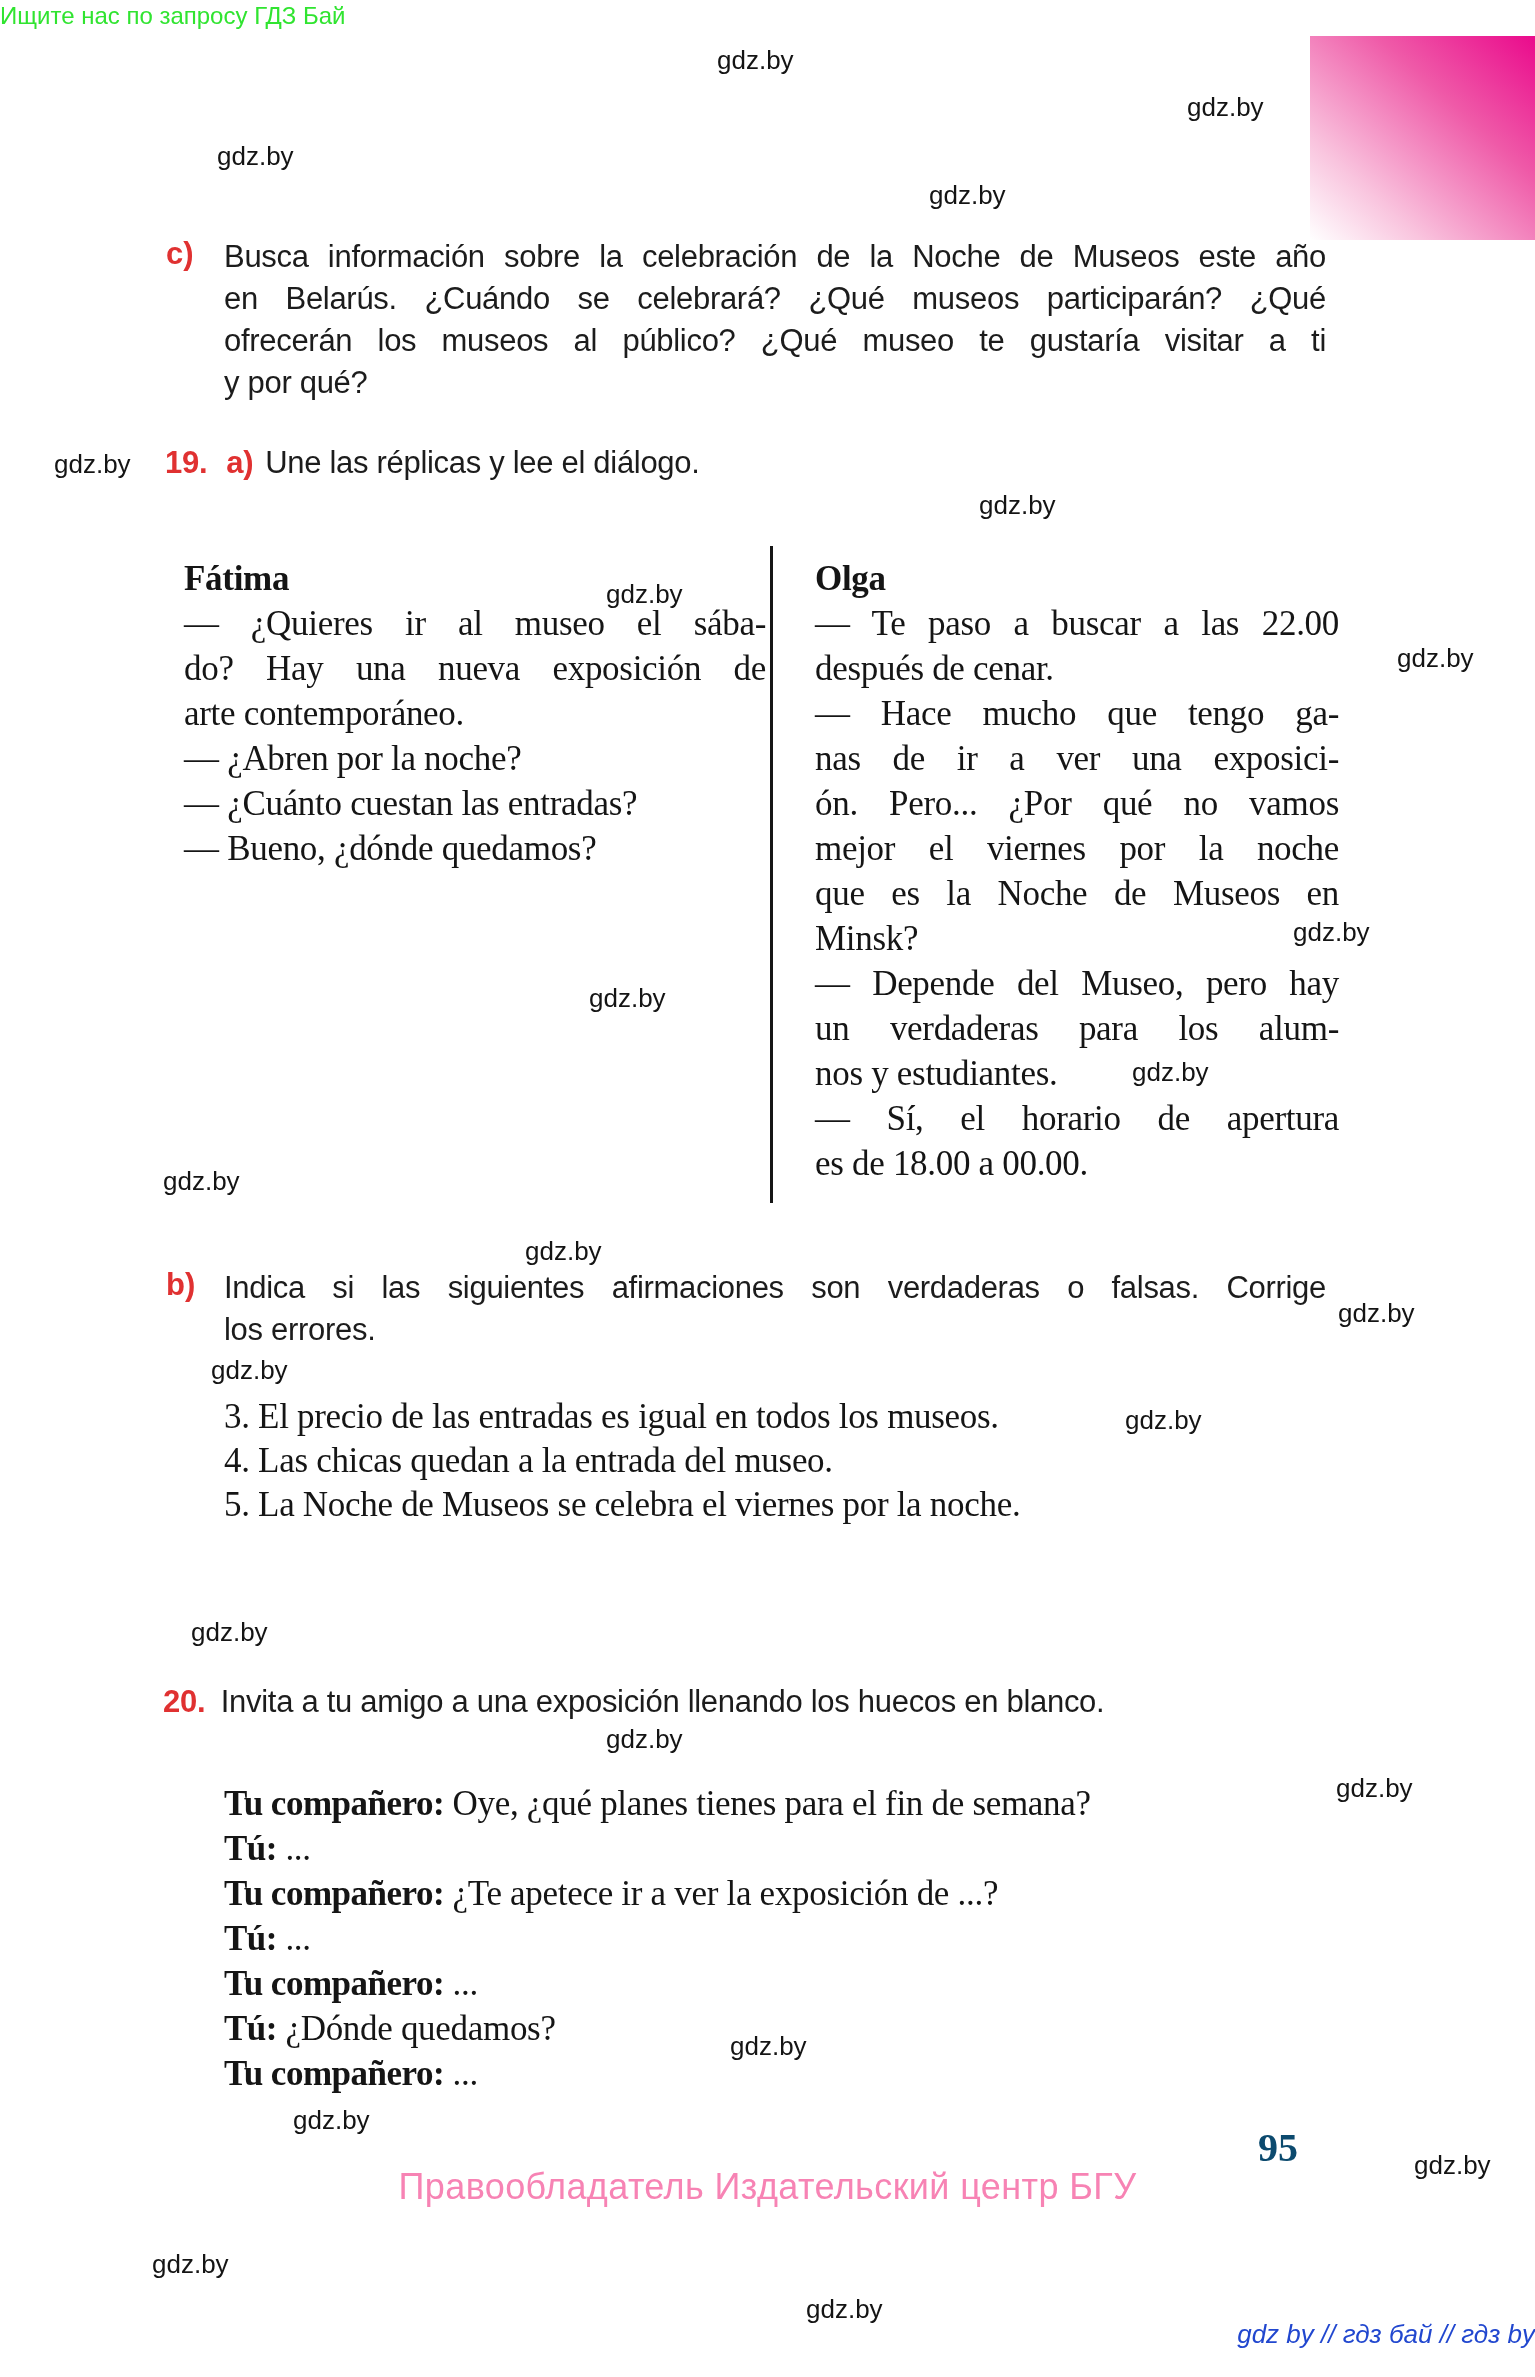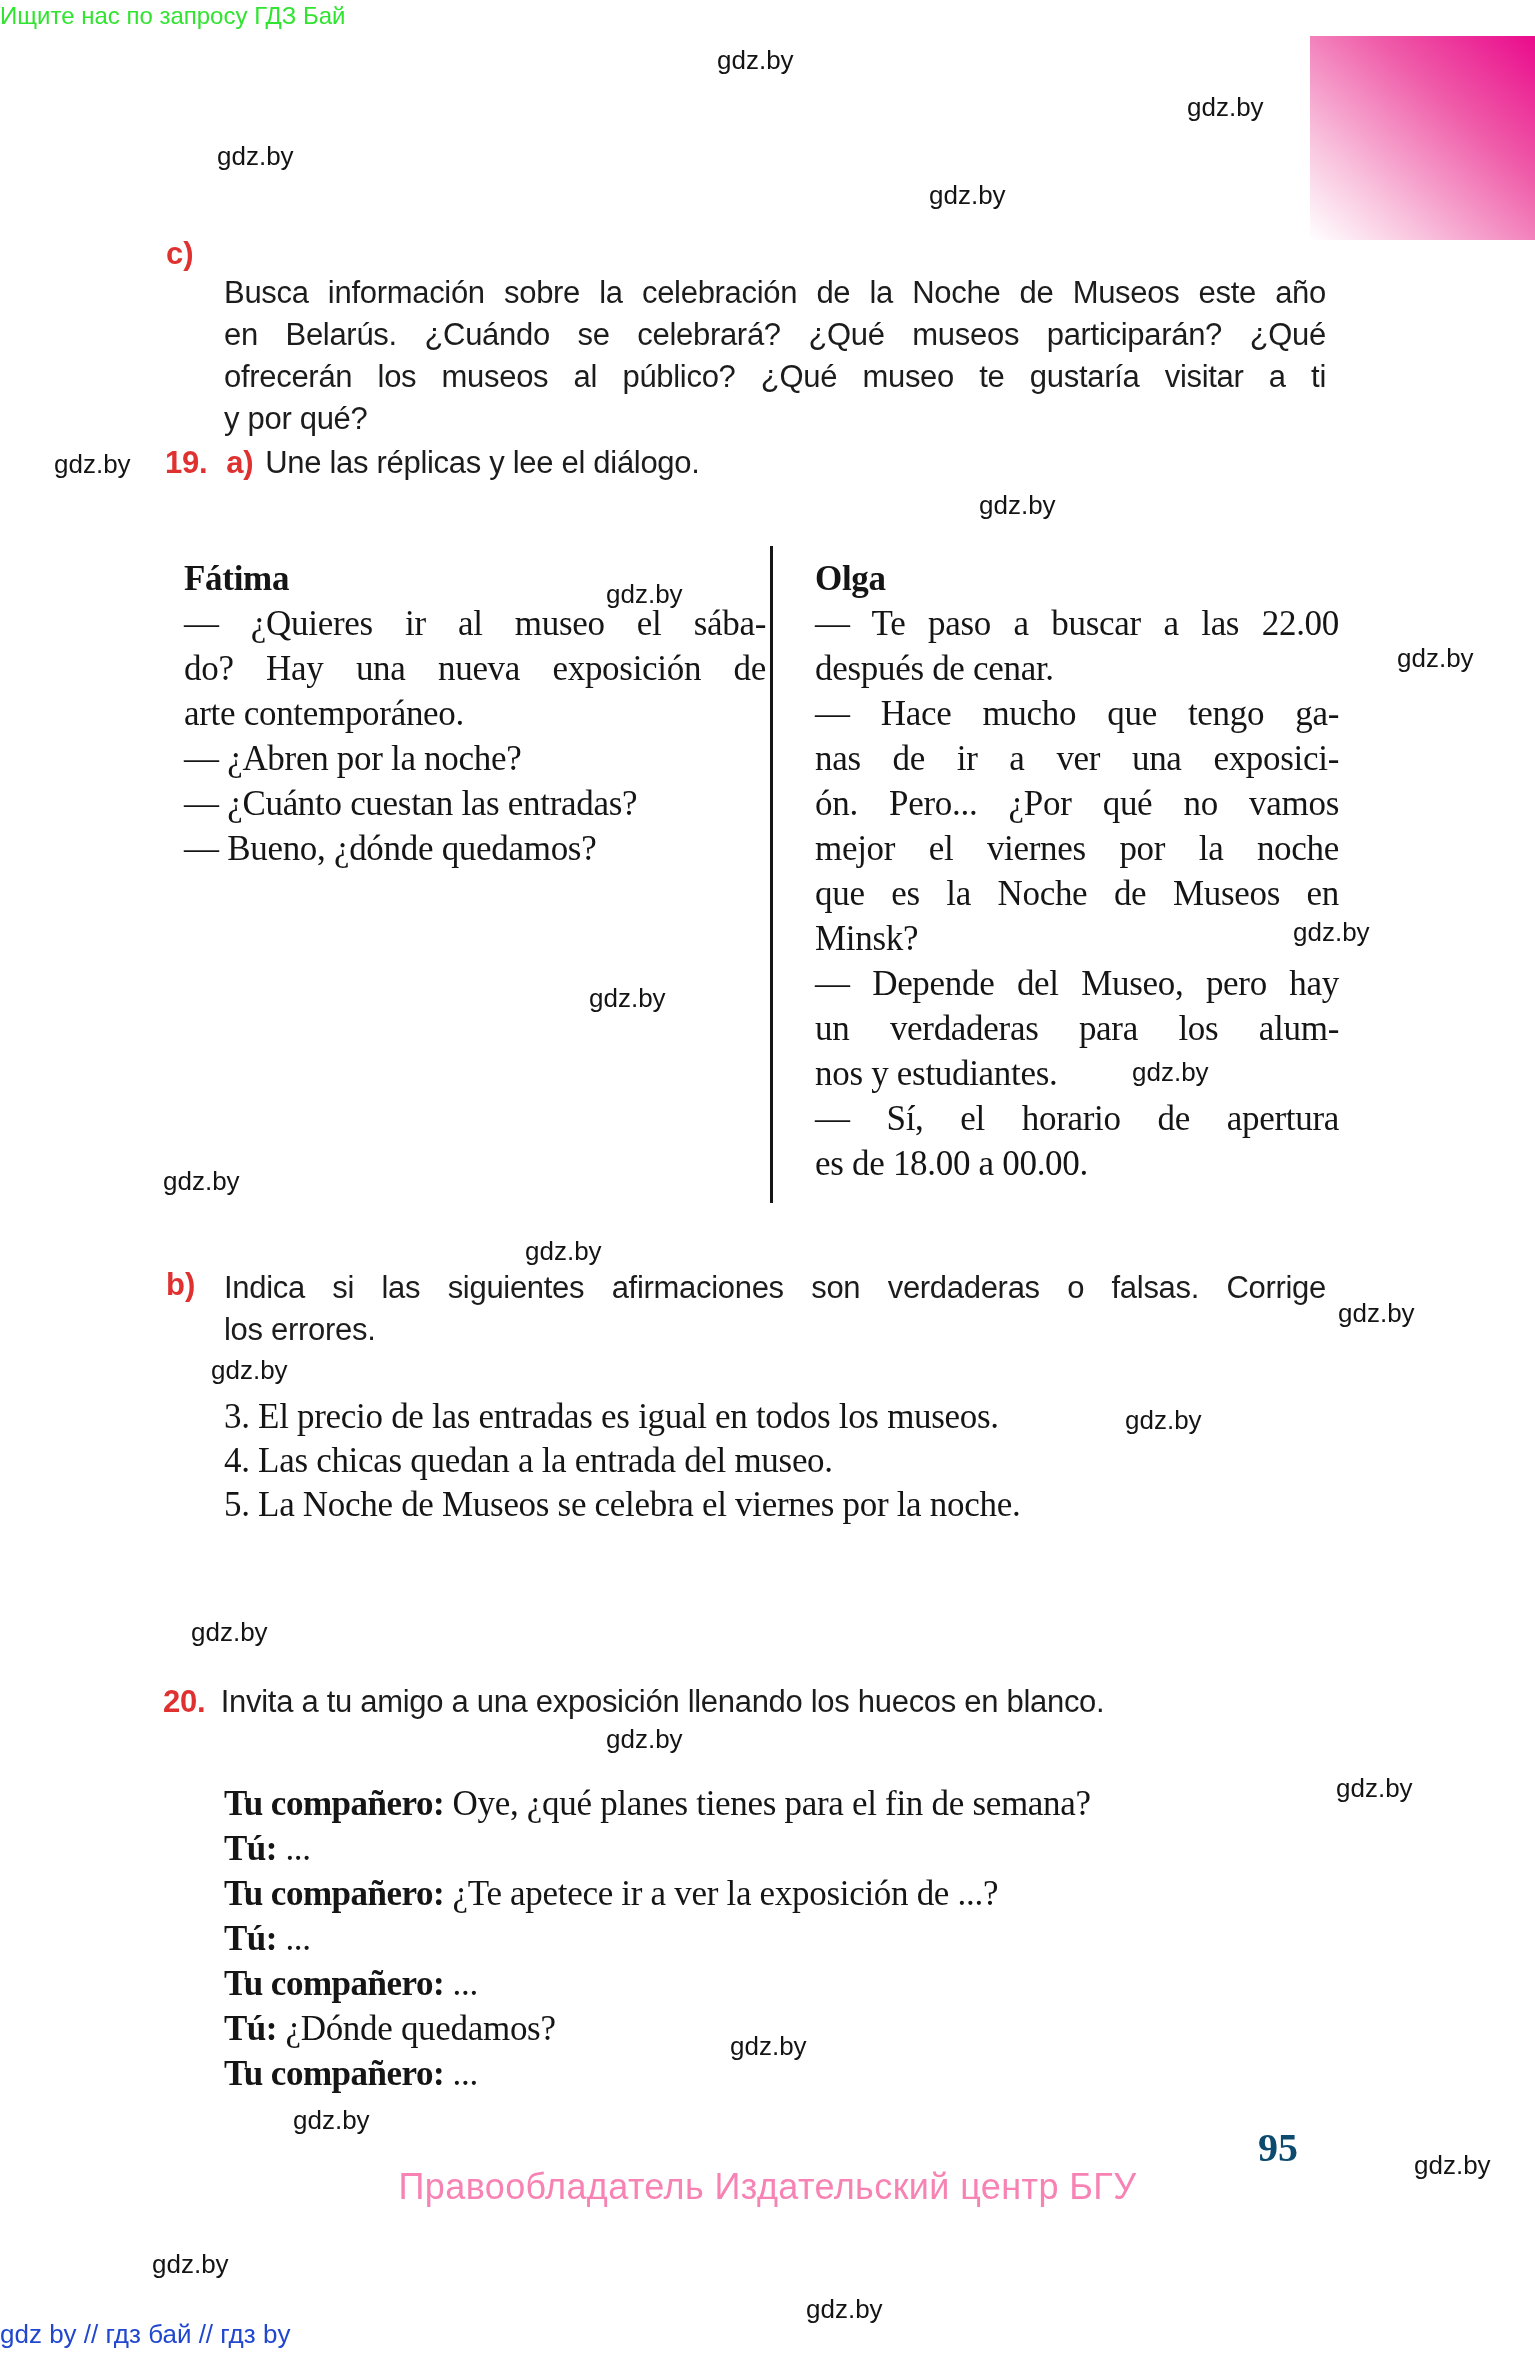--- a/index.html
+++ b/index.html
@@ -20,21 +20,21 @@
   .wm{
     position:absolute;font-size:26px;color:#141414;white-space:nowrap;
     font-family:"Liberation Sans",sans-serif;
   }
   
   .ex-label{color:#e03131;font-weight:bold;}
   .sans-block{font-size:31px;line-height:42px;letter-spacing:-0.3px;color:#1c1c1c;}
   .fill{text-align:justify;text-align-last:justify;}
   #ex-c{position:absolute;left:166px;top:236px;width:1161px;}
   #ex-c .ex-label{position:absolute;left:0;top:0;font-size:31px;}
-  #ex-c .body{margin-left:58px;width:1102px;margin-top:36px;}
+  #ex-c .body{margin-left:58px;width:1102px;}
   #ex-19{position:absolute;left:165px;top:445px;font-size:31px;letter-spacing:-0.3px;white-space:nowrap;}
   #ex-19 .num{margin-right:19px;}
   #ex-19 .part{margin-right:12px;}
   #dialogue{position:absolute;left:164px;top:556px;width:1213px;height:658px;}
   #dialogue .col{position:absolute;top:0;font-family:"Liberation Serif",serif;
     font-size:35px;line-height:45px;color:#151515;letter-spacing:-0.3px;margin-left:20px;}
   #dialogue .col.left{left:0;width:582px;}
   #dialogue .col.right{left:631px;width:524px;}
   #dialogue .col .title{font-weight:bold;}
   #dialogue .divider{position:absolute;left:606px;top:-10.4px;width:2.6px;height:657px;background:#161616;}
@@ -50,22 +50,22 @@
   #ex-20 .num{margin-right:15.6px;}
   #dlg20{position:absolute;left:224px;top:1781px;width:1161px;
     font-family:"Liberation Serif",serif;font-size:35px;line-height:45px;
     color:#151515;letter-spacing:-0.3px;}
   #dlg20 b{letter-spacing:-0.5px;}
   
   .page-number{position:absolute;left:1258px;top:2124px;font-family:"Liberation Serif",serif;
     font-size:40px;font-weight:bold;color:#0c4a6e;}
   .copyright{position:absolute;left:0;top:2166px;width:1535px;text-align:center;
     font-size:36px;color:#f783b4;letter-spacing:0.4px;}
-  .bottom-links{position:absolute;left:0;top:2319px;width:1535px;text-align:left;
-    font-size:26px;color:#2147cf;}
+  .bottom-links{position:absolute;left:0;top:2319px;width:1535px;text-align:right;
+    font-size:26px;color:#2147cf;font-style:italic;}
 </style>
 </head>
 <body>
 
 <div class="top-banner">Ищите нас по запросу ГДЗ Бай</div>
 
 <div class="pink-box"></div>
 
 <div id="watermarks">
     <div class="wm" style="left: 717px; top: 45px;">gdz.by</div>

